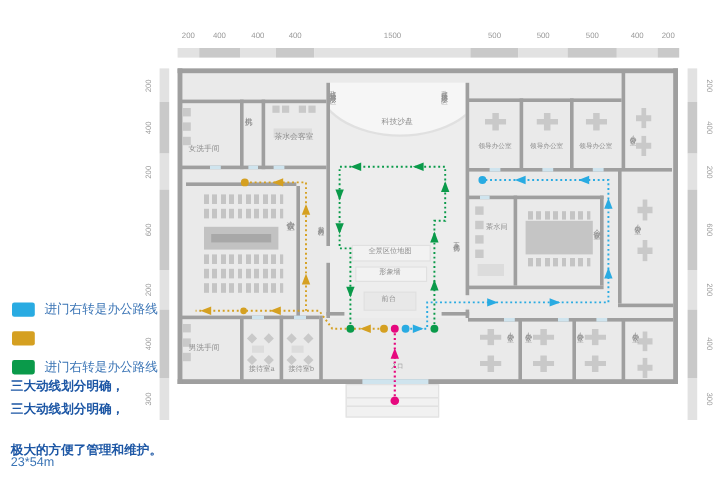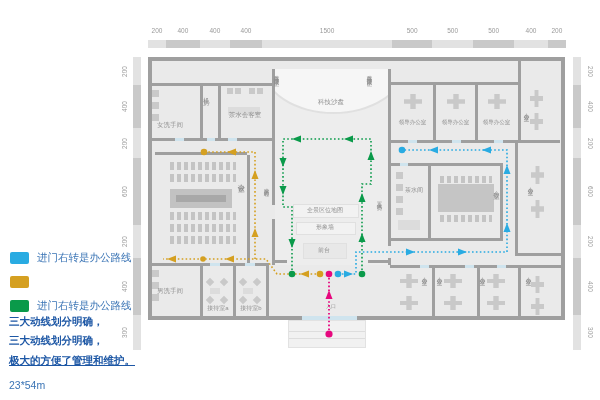--- a/index.html
+++ b/index.html
@@ -360,14 +360,14 @@
 <div class="legend-row" style="top:275px;">
   <div class="swatch" style="background:var(--route-talk-yellow);"></div>
 </div>
 <div class="legend-row" style="top:299px;">
   <div class="swatch" style="background:var(--route-tour-green);"></div>
   <span class="legend-label">进门右转是办公路线</span>
 </div>
 
 <div class="note" style="top:315px;font-family:Liberation Serif, serif;">三大动线划分明确，</div>
 <div class="note" style="top:334px;">三大动线划分明确，</div>
-<div class="note" style="top:354px;text-decoration:underline;">极大的方便了管理和维护。</div>
+<div class="note" style="top:368px;">极大的方便了管理和维护。</div>
 <div class="dims" style="top:379px;">23*54m</div>
 
 </body></html>

